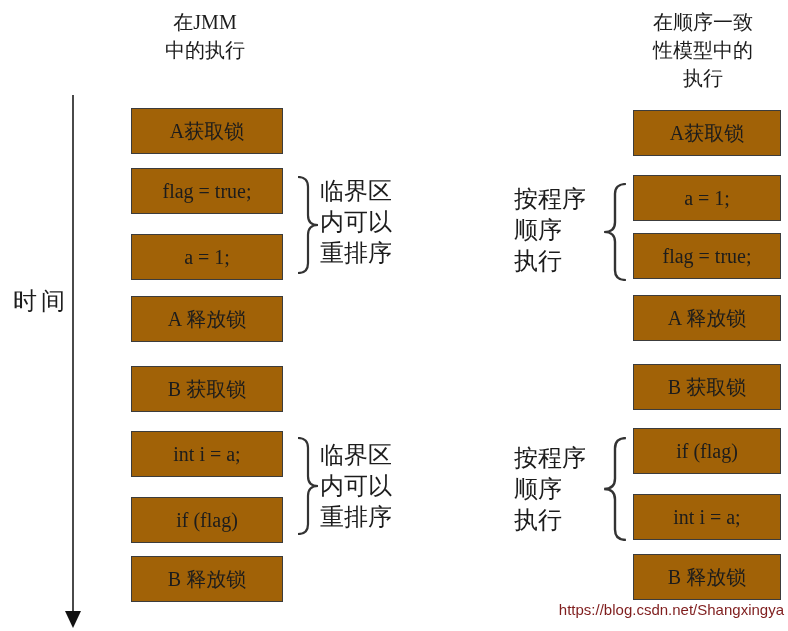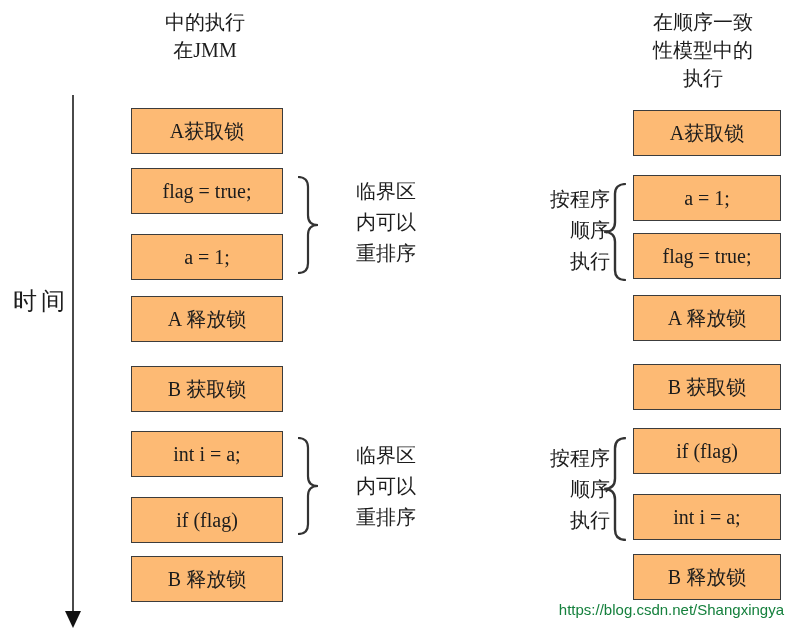--- a/index.html
+++ b/index.html
@@ -4,53 +4,53 @@
 <style>
   html,body{margin:0;padding:0;background:#fff;}
   .canvas{
     position:relative;width:788px;height:631px;background:#ffffff;overflow:hidden;
     font-family:"Liberation Serif","DejaVu Serif",serif;color:#1c1c1c;
   }
   .col-header{
     position:absolute;text-align:center;font-size:20px;line-height:28px;white-space:nowrap;
   }
   .exec-box{
-    position:absolute;height:44px;border:1px solid #3c3c3c;background:#fdba74;
+    position:absolute;height:44px;border:1px solid #3c3c3c;background:#a16207;
     display:flex;align-items:center;justify-content:center;
     font-size:20px;white-space:nowrap;
   }
   .exec-box.lbox{left:131px;width:150px;}
   .exec-box.rbox{left:633px;width:146px;}
   .annotation{
-    position:absolute;width:96px;text-align:right;font-size:20px;line-height:31px;
+    position:absolute;width:96px;text-align:left;font-size:24px;line-height:31px;
   }
   .brace{position:absolute;}
   .time-line{position:absolute;left:72px;top:95px;width:2px;height:517px;background:#4a4a4a;}
   .arrow-head{
     position:absolute;left:65px;top:611px;width:0;height:0;
     border-left:8px solid transparent;border-right:8px solid transparent;border-top:17px solid #111;
   }
   .time-label{position:absolute;left:13px;top:285px;font-size:24px;letter-spacing:4px;}
   .watermark{
-    position:absolute;right:4px;top:601px;font-size:15px;color:#15803d;
+    position:absolute;right:4px;top:601px;font-size:15px;color:#7f1d1d;
     font-family:"Liberation Sans","DejaVu Sans",sans-serif;white-space:nowrap;
   }
 </style>
 </head>
 <body>
 
 <div class="canvas">
 
   <div class="time-line"></div>
   <div class="arrow-head"></div>
   <div class="time-label">时间</div>
 
   <div class="col-header" style="left:115px;top:8px;width:180px;">
+    <div>在JMM</div>
     <div>中的执行</div>
-    <div>在JMM</div>
   </div>
   <div class="col-header" style="left:613px;top:8px;width:180px;">
     <div>在顺序一致</div>
     <div>性模型中的</div>
     <div>执行</div>
   </div>
 
   <div class="exec-box lbox" style="top:108px;">A获取锁</div>
   <div class="exec-box lbox" style="top:168px;">flag = true;</div>
   <div class="exec-box lbox" style="top:234px;">a = 1;</div>

